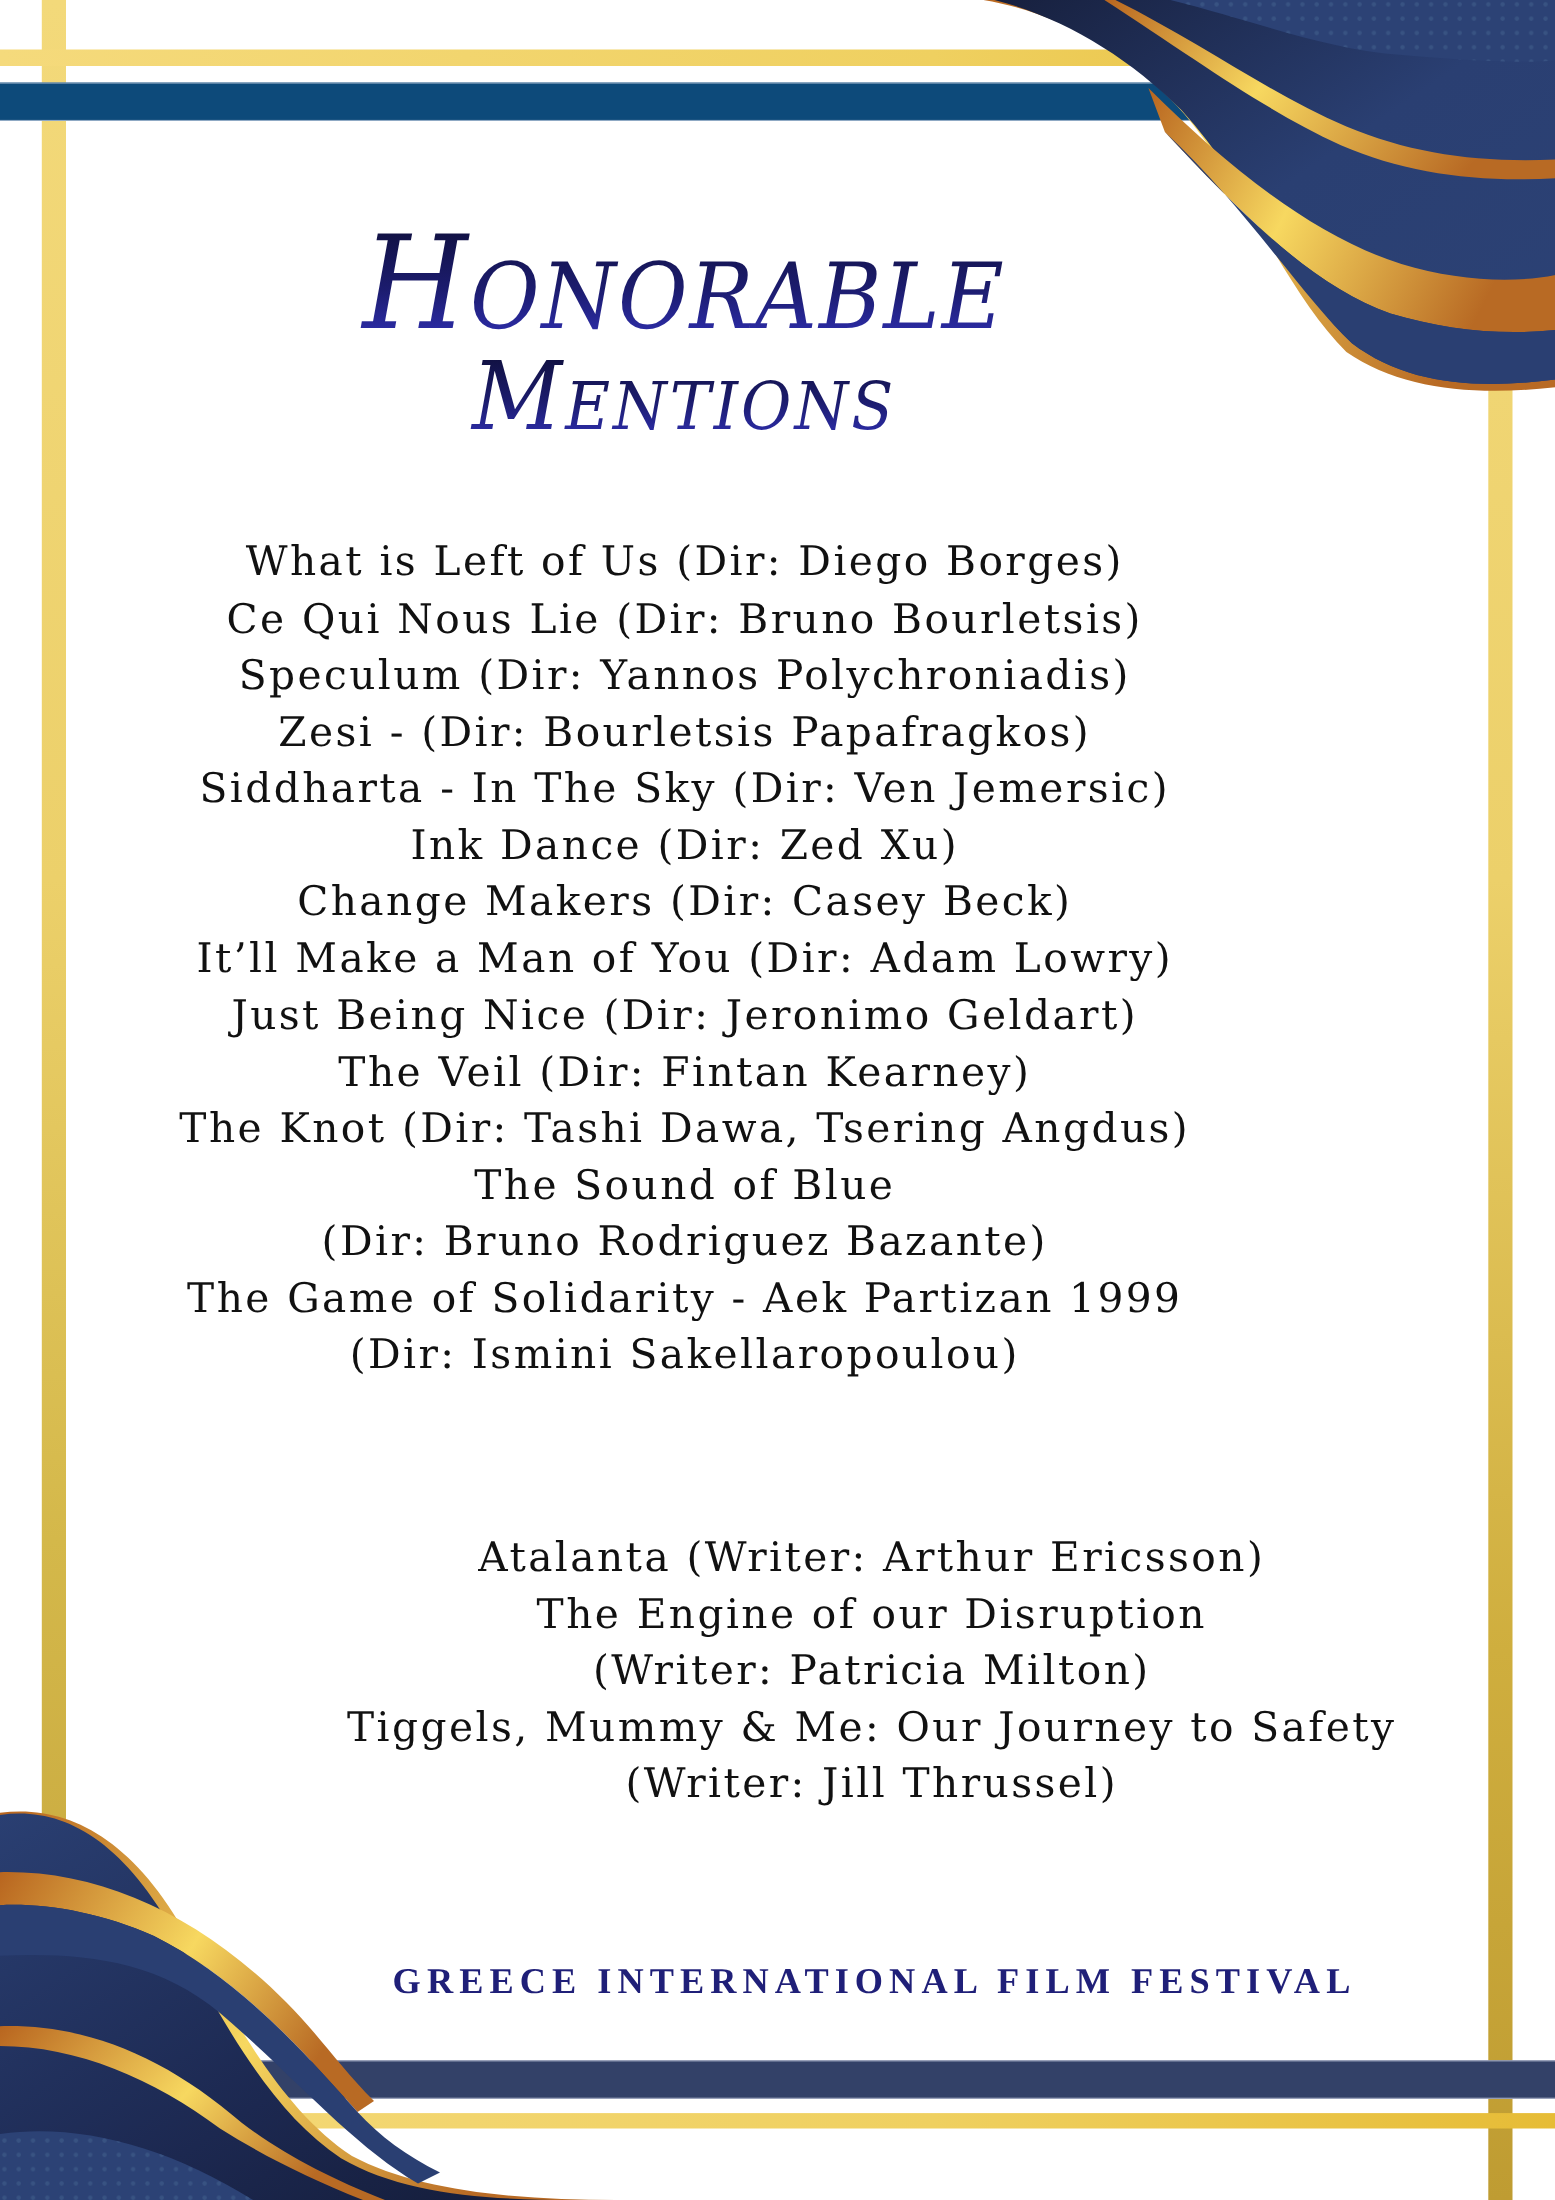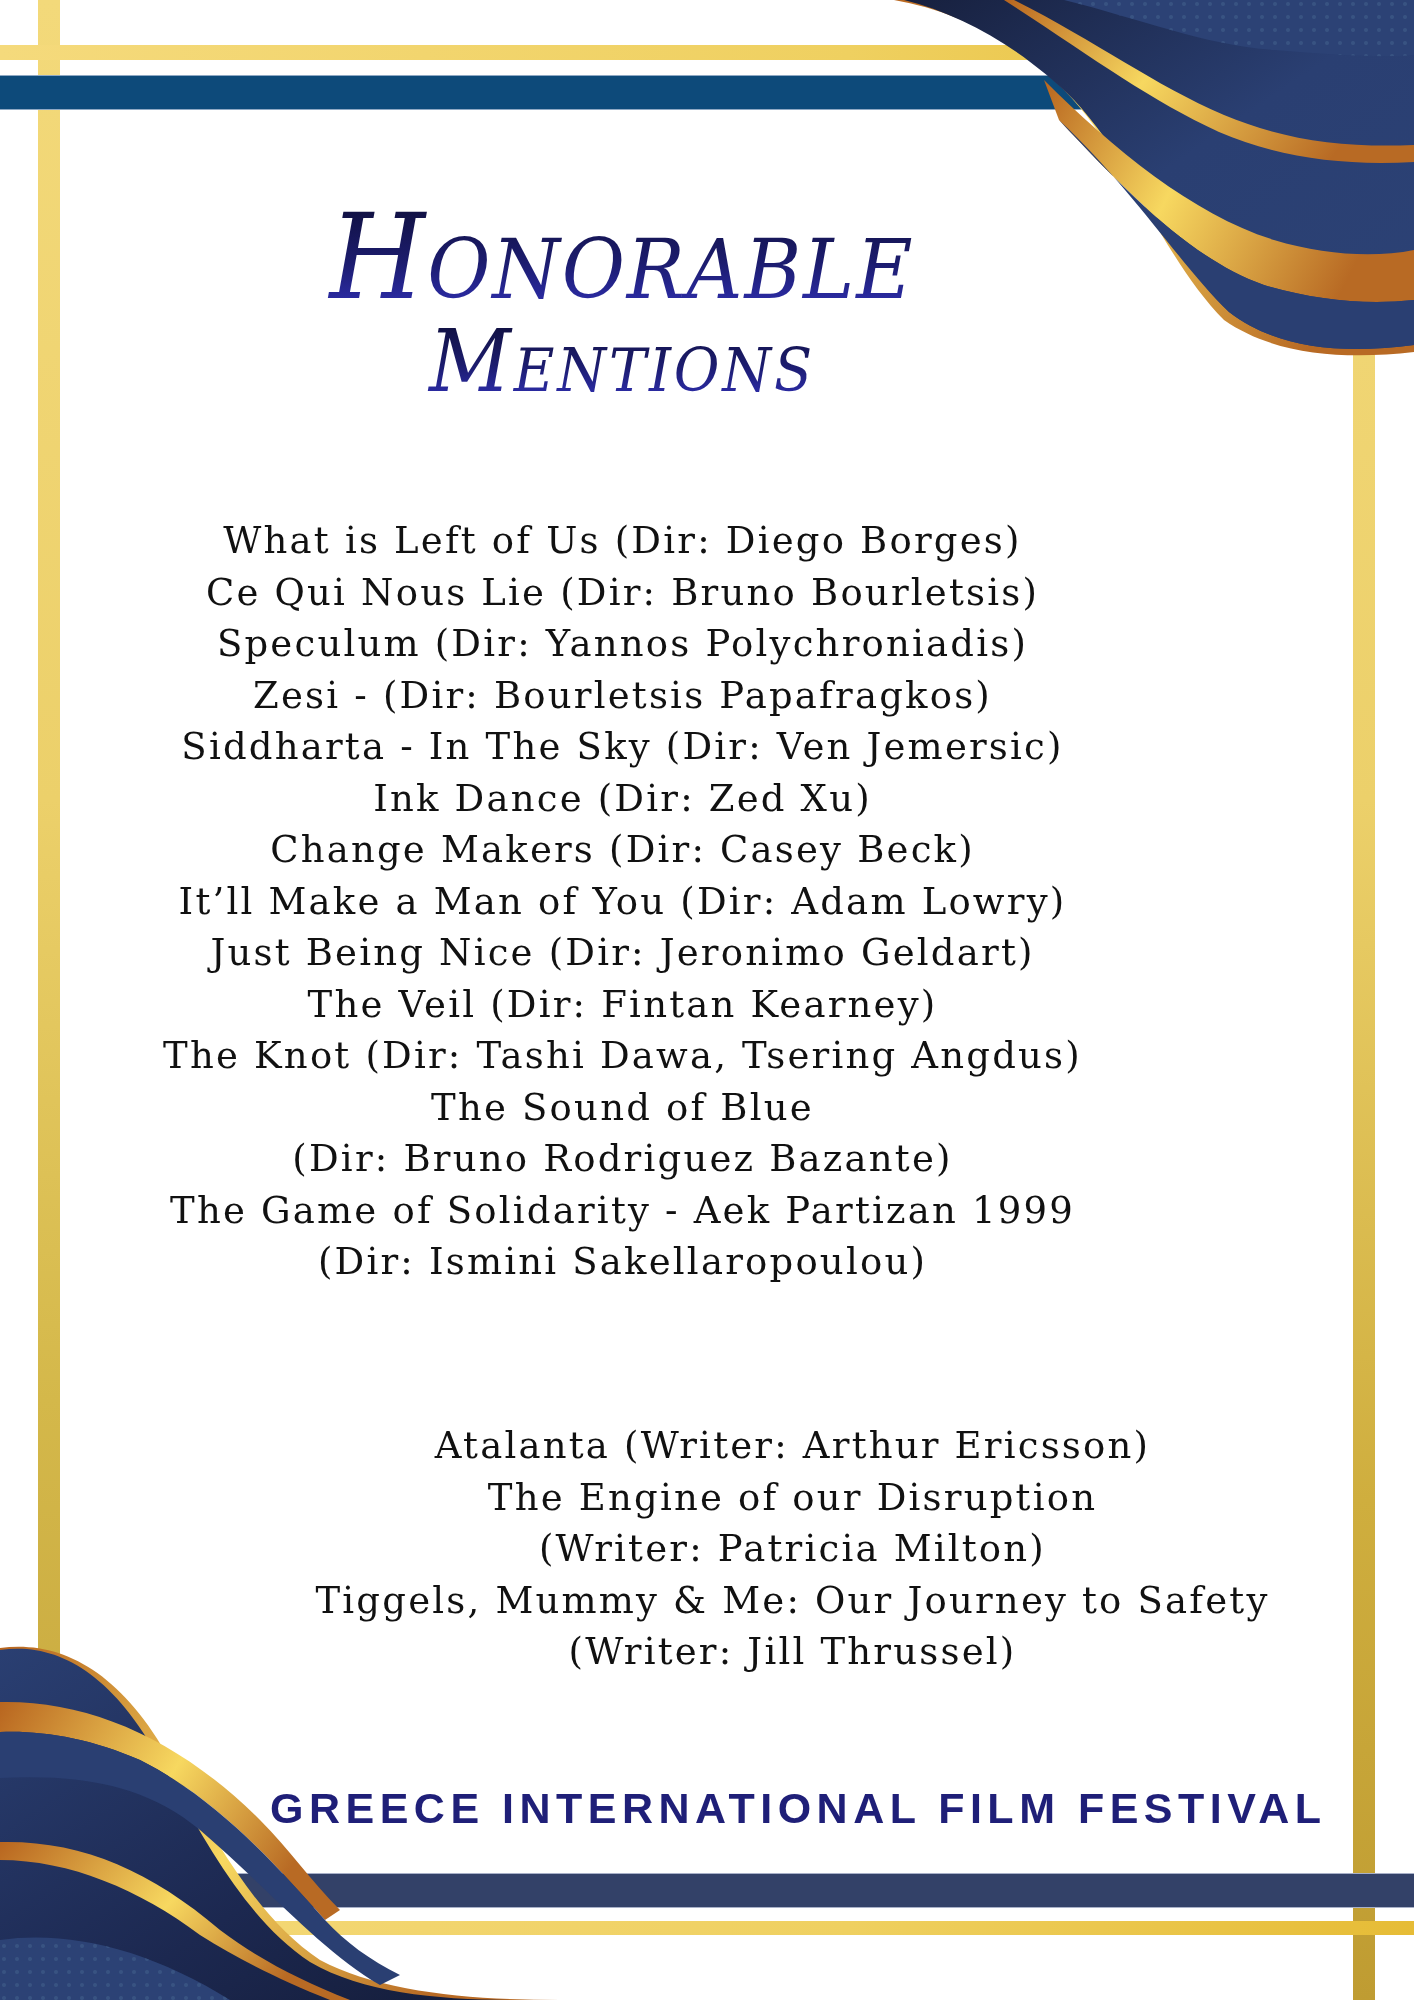--- a/index.html
+++ b/index.html
@@ -77,32 +77,31 @@
     transform: scaleX(0.93);
   }
 
   
   .list {
     text-align: center;
     color: #111111;
     font-size: 37px;
     letter-spacing: 2.2px;
     line-height: 51.5px;
-    margin-top: 30px;
   }
   .list-dir { left: 100px; width: 1045px; top: 485px; }
   .list-writer { left: 270px; width: 1045px; top: 1390px; }
   .list .line { display: block; white-space: nowrap; }
 
   .footer {
     left: 270px; width: 1050px; top: 1784px;
-    text-align: left;
-    font-family: Liberation Sans, sans-serif;
+    text-align: center;
+    font-family: Liberation Serif, serif;
     font-weight: bold;
-    font-size: 43px;
+    font-size: 33px;
     letter-spacing: 5.5px;
     color: #1f1f78;
     white-space: nowrap;
   }
 </style>
 </head>
 <body>
 
 <div class="abs vline-left"></div>
 <div class="abs vline-right"></div>

